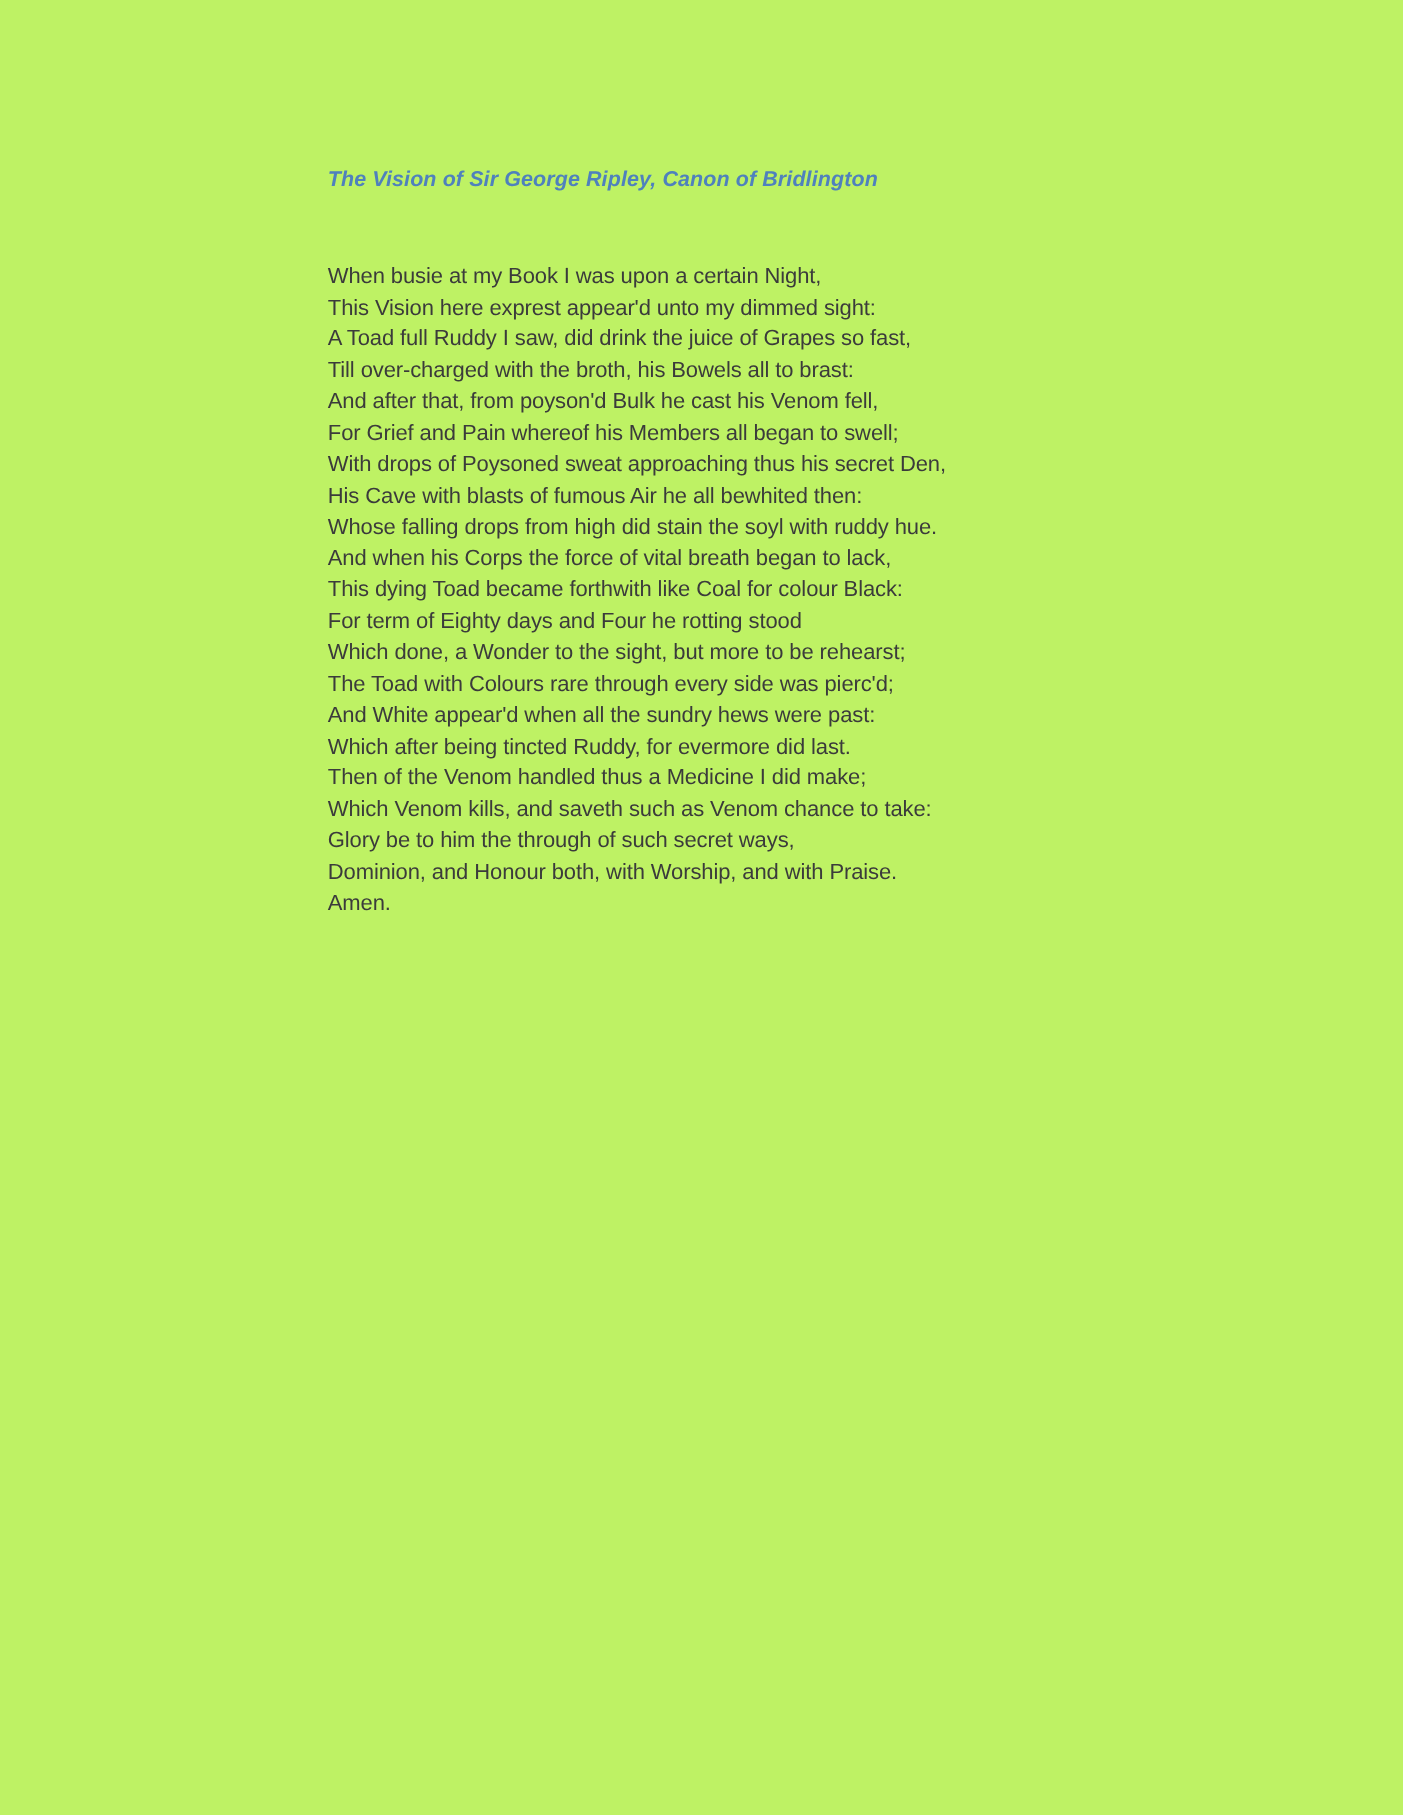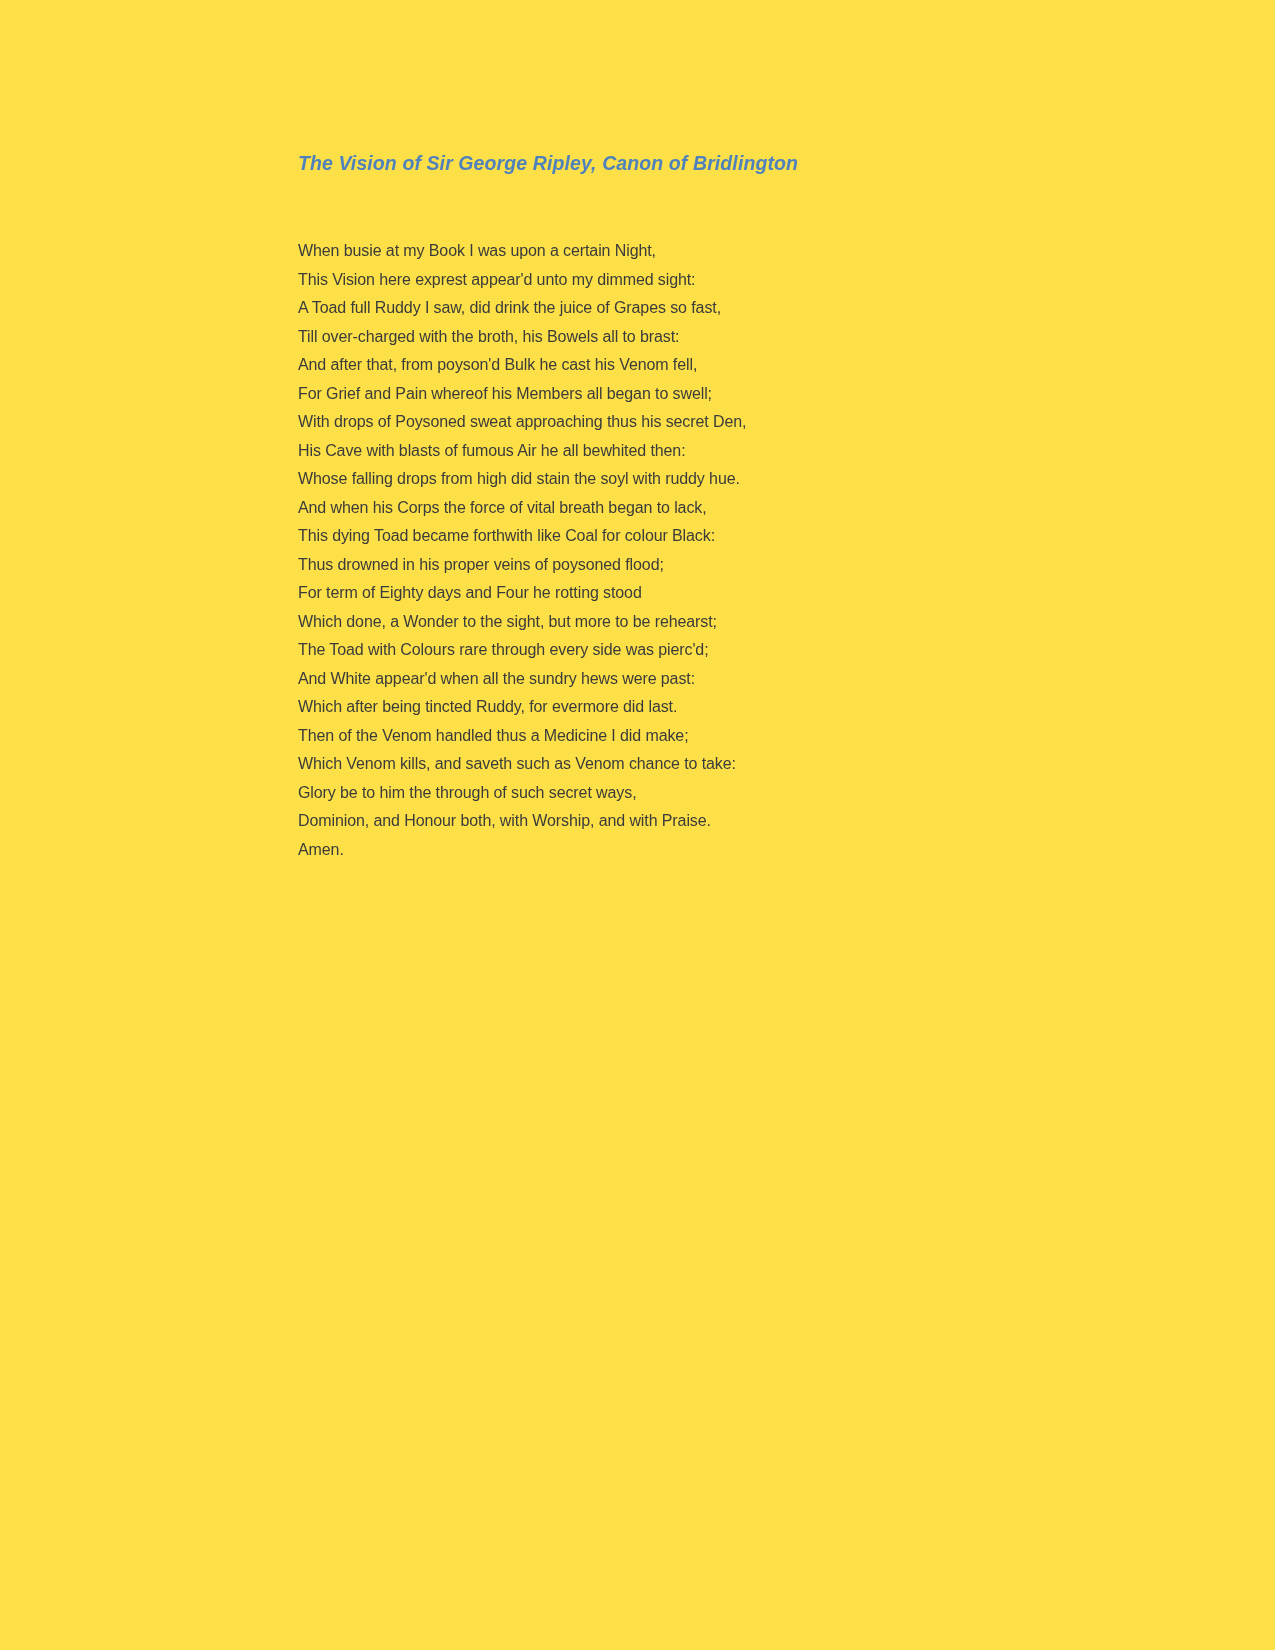--- a/index.html
+++ b/index.html
@@ -4,21 +4,21 @@
 <style>
   html, body {
     margin: 0;
     padding: 0;
     background: #ffffff;
   }
   .page {
     position: relative;
     width: 1275px;
     height: 1650px;
-    background: #fde047;
+    background: #bef264;
     overflow: hidden;
     font-family: "Liberation Sans", "DejaVu Sans", sans-serif;
   }
   .doc-title {
     position: absolute;
     left: 298px;
     top: 150px;
     margin: 0;
     font-size: 19.5px;
     line-height: 26px;
@@ -26,21 +26,21 @@
     font-style: italic;
     color: #4F81BD;
     letter-spacing: 0.1px;
     white-space: nowrap;
   }
   .poem {
     position: absolute;
     left: 298px;
     top: 237px;
     color: #3B3B3B;
-    font-size: 16px;
+    font-size: 20px;
     line-height: 28.5px;
     letter-spacing: -0.1px;
   }
   .poem-line {
     white-space: nowrap;
   }
 </style>
 </head>
 <body>
 
@@ -51,21 +51,20 @@
       <div class="poem-line">This Vision here exprest appear'd unto my dimmed sight:</div>
       <div class="poem-line">A Toad full Ruddy I saw, did drink the juice of Grapes so fast,</div>
       <div class="poem-line">Till over-charged with the broth, his Bowels all to brast:</div>
       <div class="poem-line">And after that, from poyson'd Bulk he cast his Venom fell,</div>
       <div class="poem-line">For Grief and Pain whereof his Members all began to swell;</div>
       <div class="poem-line">With drops of Poysoned sweat approaching thus his secret Den,</div>
       <div class="poem-line">His Cave with blasts of fumous Air he all bewhited then:</div>
       <div class="poem-line">Whose falling drops from high did stain the soyl with ruddy hue.</div>
       <div class="poem-line">And when his Corps the force of vital breath began to lack,</div>
       <div class="poem-line">This dying Toad became forthwith like Coal for colour Black:</div>
-      <div class="poem-line">Thus drowned in his proper veins of poysoned flood;</div>
       <div class="poem-line">For term of Eighty days and Four he rotting stood</div>
       <div class="poem-line">Which done, a Wonder to the sight, but more to be rehearst;</div>
       <div class="poem-line">The Toad with Colours rare through every side was pierc'd;</div>
       <div class="poem-line">And White appear'd when all the sundry hews were past:</div>
       <div class="poem-line">Which after being tincted Ruddy, for evermore did last.</div>
       <div class="poem-line">Then of the Venom handled thus a Medicine I did make;</div>
       <div class="poem-line">Which Venom kills, and saveth such as Venom chance to take:</div>
       <div class="poem-line">Glory be to him the through of such secret ways,</div>
       <div class="poem-line">Dominion, and Honour both, with Worship, and with Praise.</div>
       <div class="poem-line">Amen.</div>

